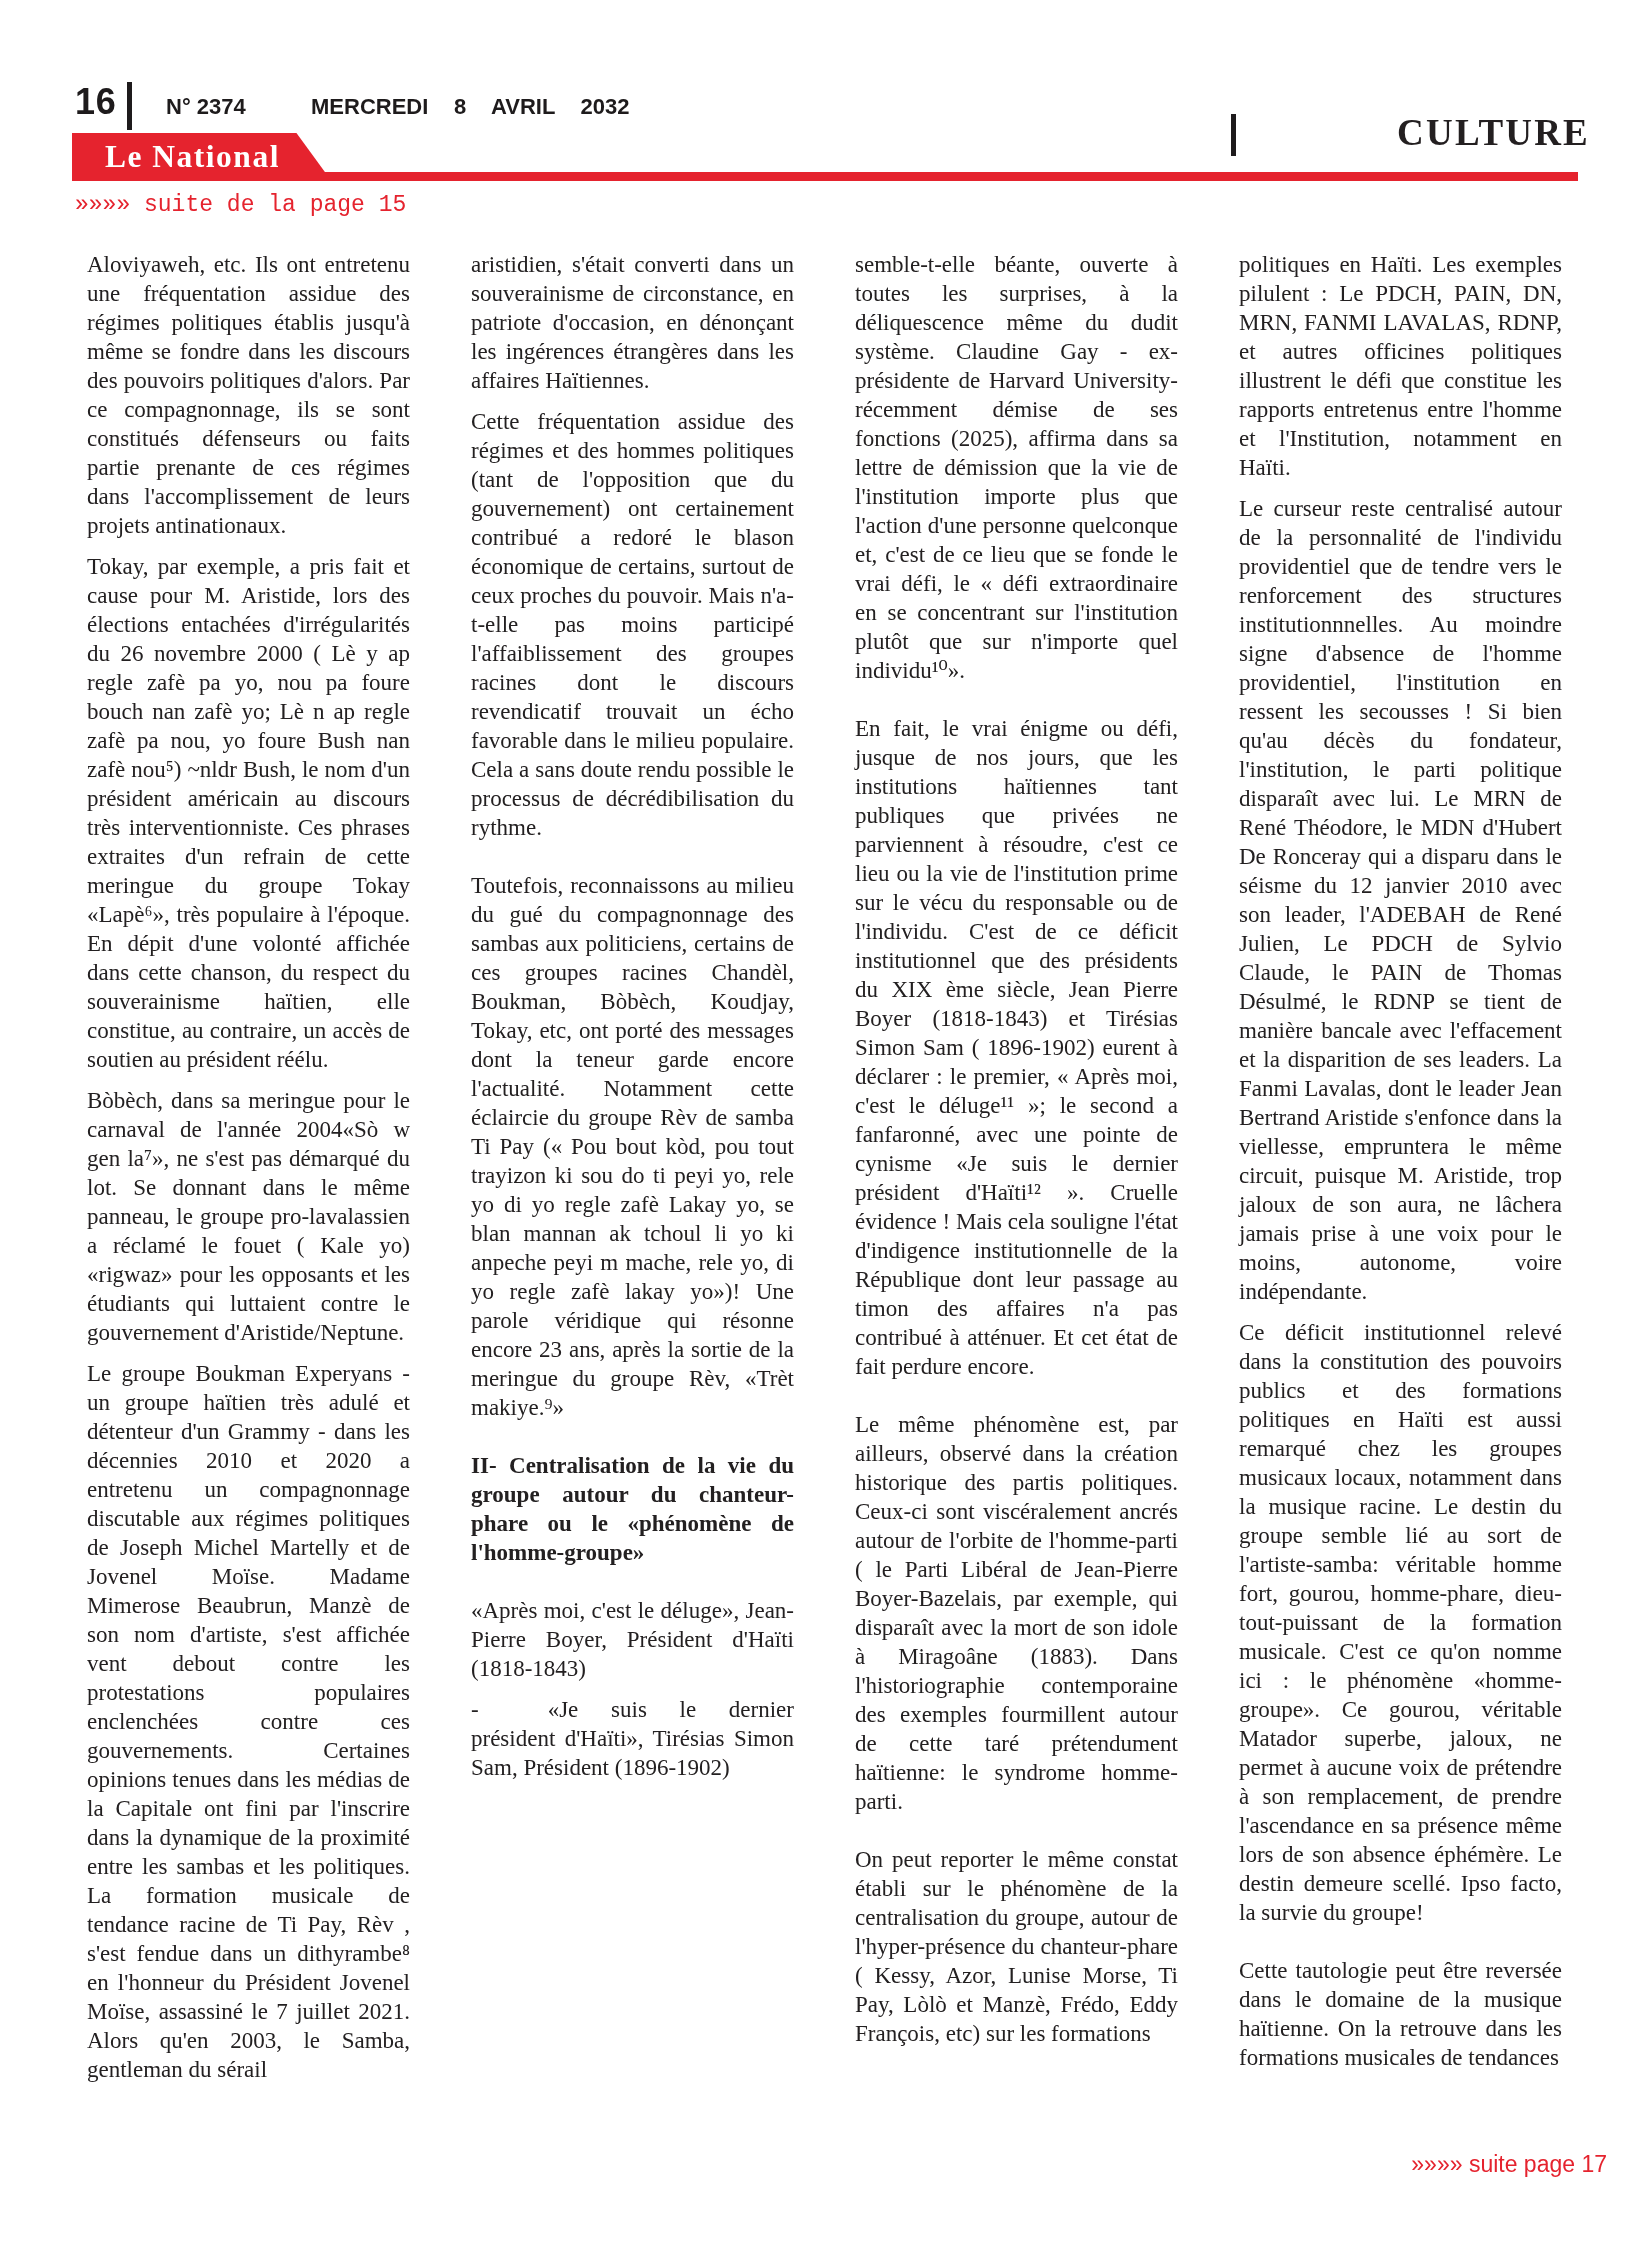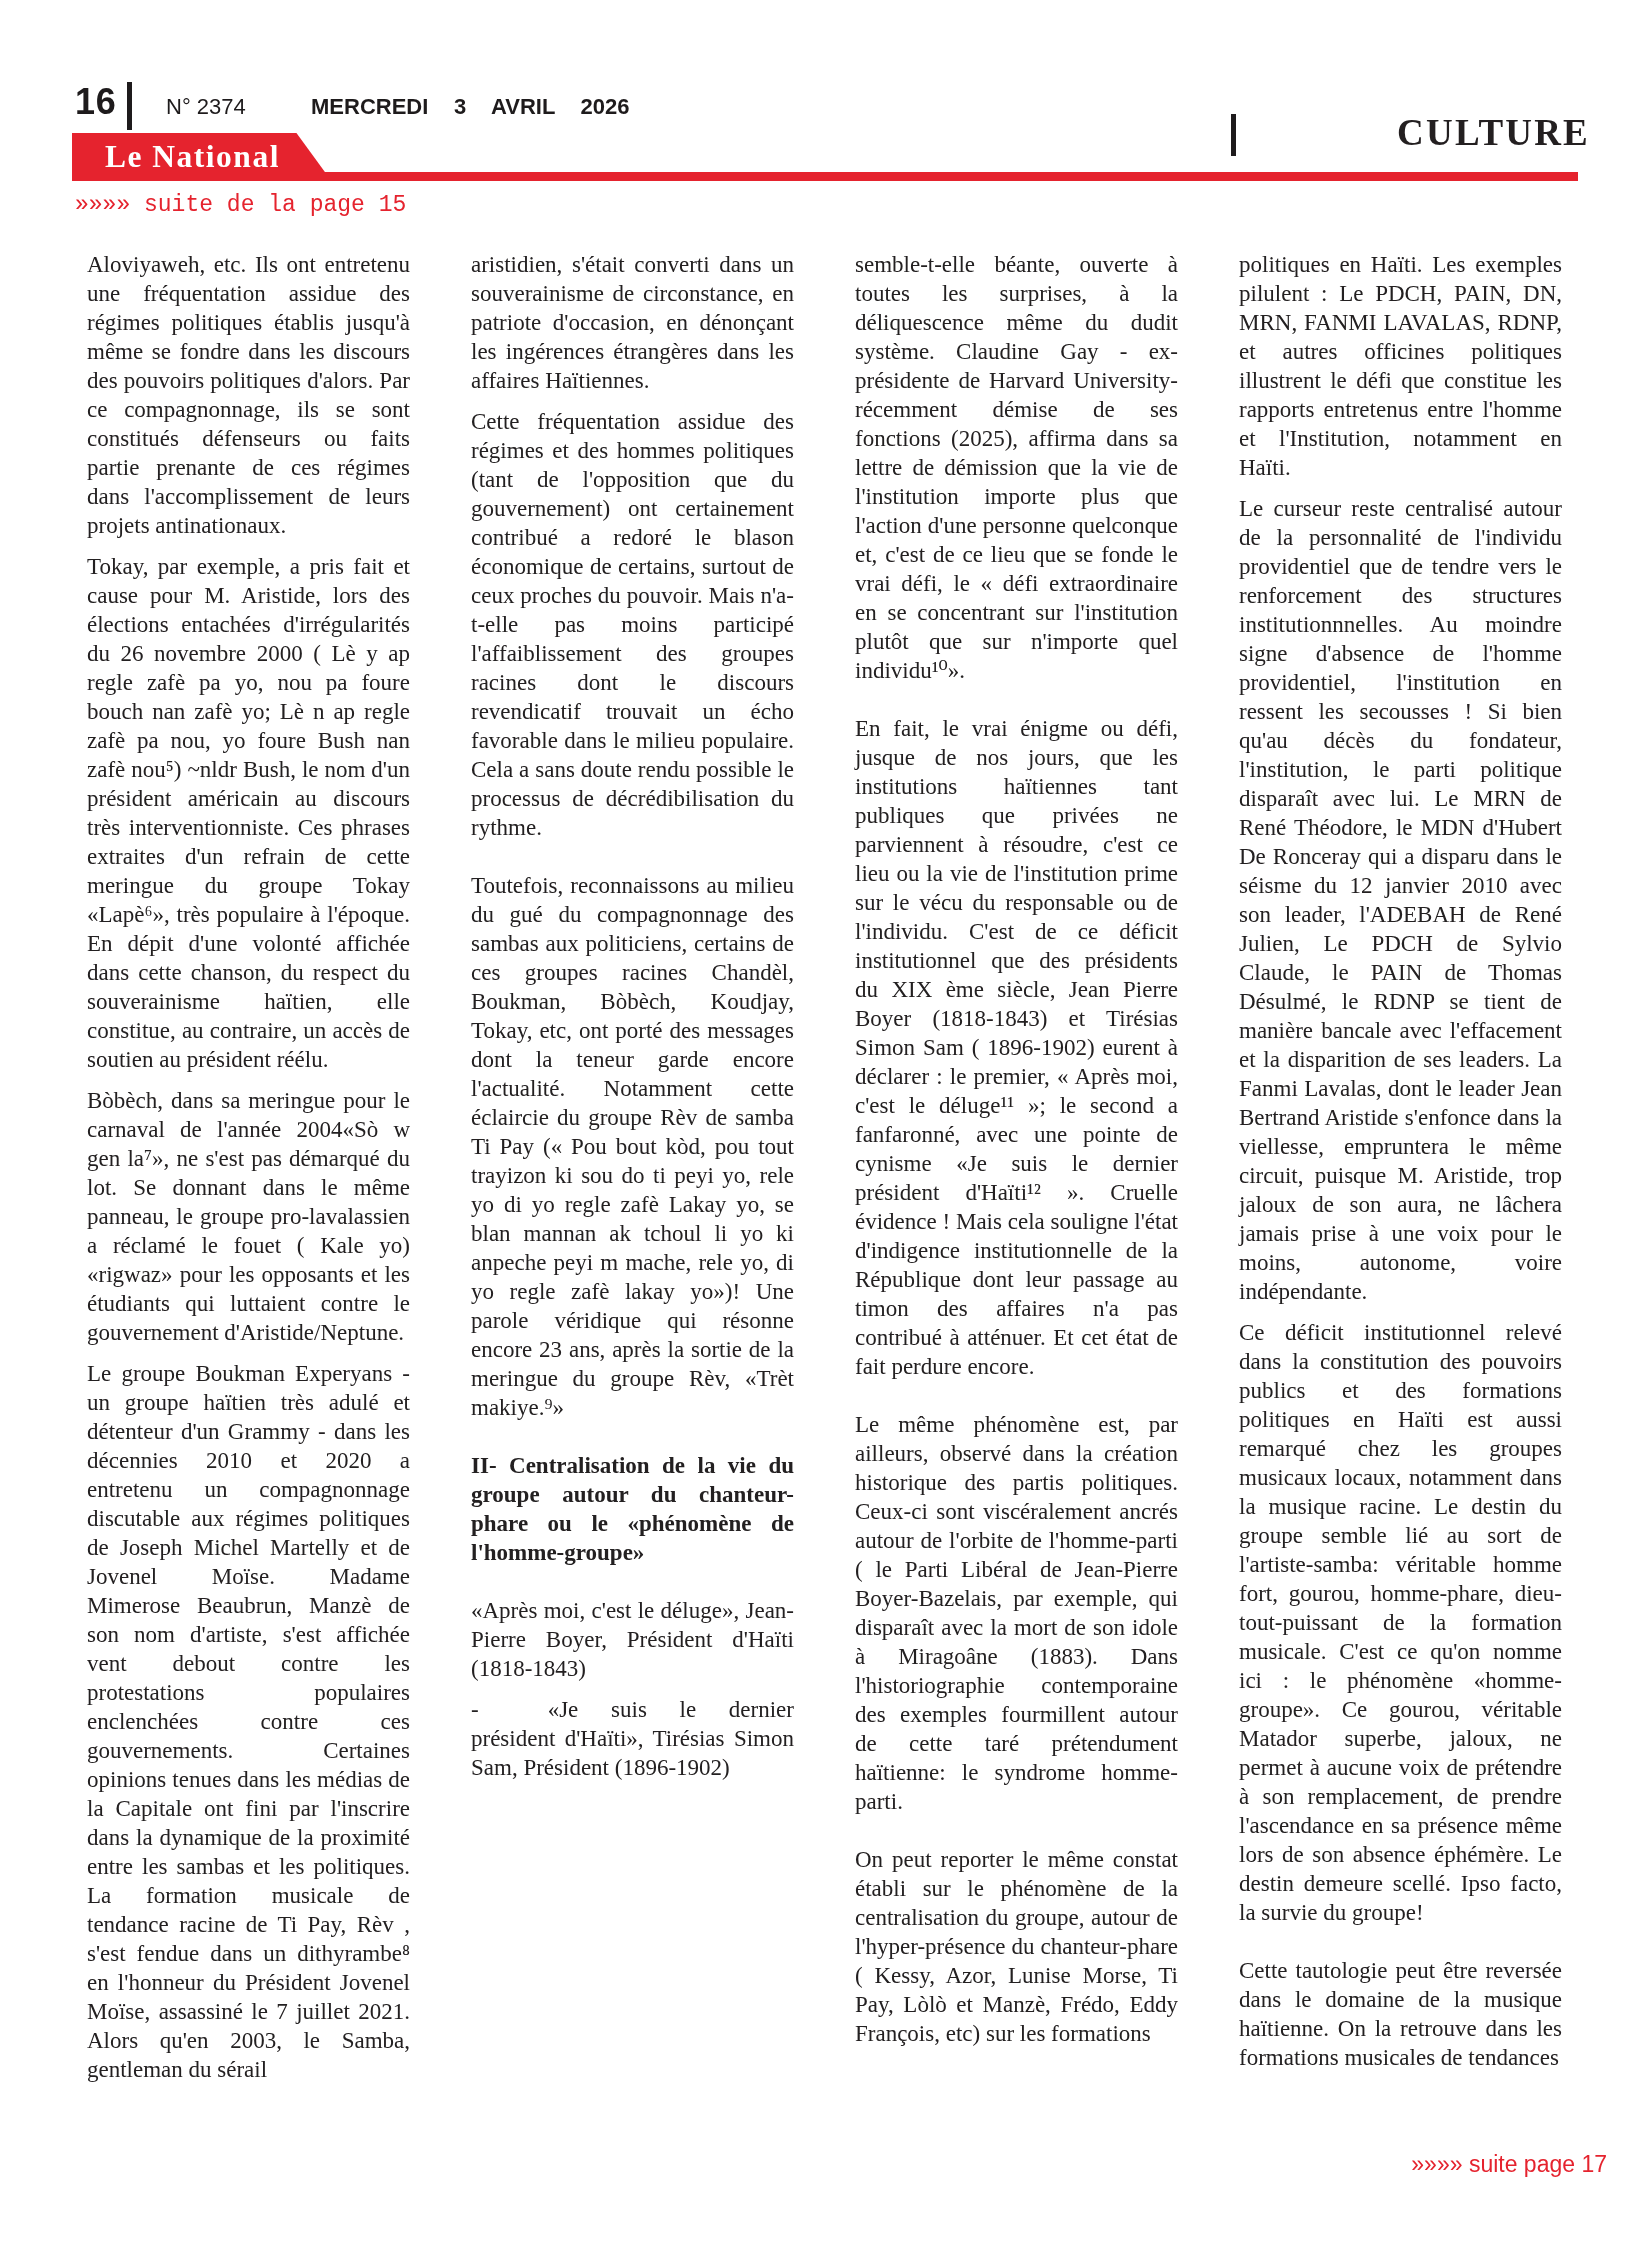--- a/index.html
+++ b/index.html
@@ -8,21 +8,21 @@
     font-family:"Liberation Serif","DejaVu Serif",serif; color:#1e1b1c; overflow:hidden;padding-left:32px;
   }
   
   .page-number {
     position:absolute; left:75px; top:81px; font-family:"Liberation Sans","DejaVu Sans",sans-serif;
     font-weight:bold; font-size:36px; letter-spacing:0.7px; color:#1e1b1c;
   }
   .page-number-bar { position:absolute; left:127px; top:82px; width:5.2px; height:48px; background:#1e1b1c; }
   .issue-number {
     position:absolute; left:166px; top:94px; font-family:"Liberation Sans","DejaVu Sans",sans-serif;
-    font-weight:normal; font-size:22px; color:#1e1b1c;
+    font-weight:bold; font-size:22px; color:#1e1b1c;
   }
   .edition-date {
     position:absolute; left:311px; top:94px; font-family:"Liberation Sans","DejaVu Sans",sans-serif;
     font-weight:bold; font-size:22px; word-spacing:19.5px; color:#1e1b1c;
   }
   .header-divider-bar { position:absolute; left:1231px; top:114px; width:4.5px; height:42px; background:#1e1b1c; }
   .section-title {
     position:absolute; right:92px; top:111px; font-family:"Liberation Serif","DejaVu Serif",serif;
     font-weight:bold; font-size:37px; letter-spacing:2.2px; color:#231f20;
   }
@@ -58,21 +58,21 @@
   .col p.heading { font-weight:bold; }
 </style>
 </head>
 <body>
 
 <div class="page" style="--accent: #e5232e;">
 
   <div class="page-number">16</div>
   <div class="page-number-bar"></div>
   <div class="issue-number">N° 2374</div>
-  <div class="edition-date">MERCREDI 3 AVRIL 2026</div>
+  <div class="edition-date">MERCREDI 8 AVRIL 2032</div>
   <div class="header-divider-bar"></div>
   <div class="section-title">CULTURE</div>
 
   <div class="masthead-banner">
     <span class="masthead-text">Le National</span>
   </div>
   <div class="red-rule"></div>
 
   <div class="continuation-top">»»»» suite de la page 15</div>
 

